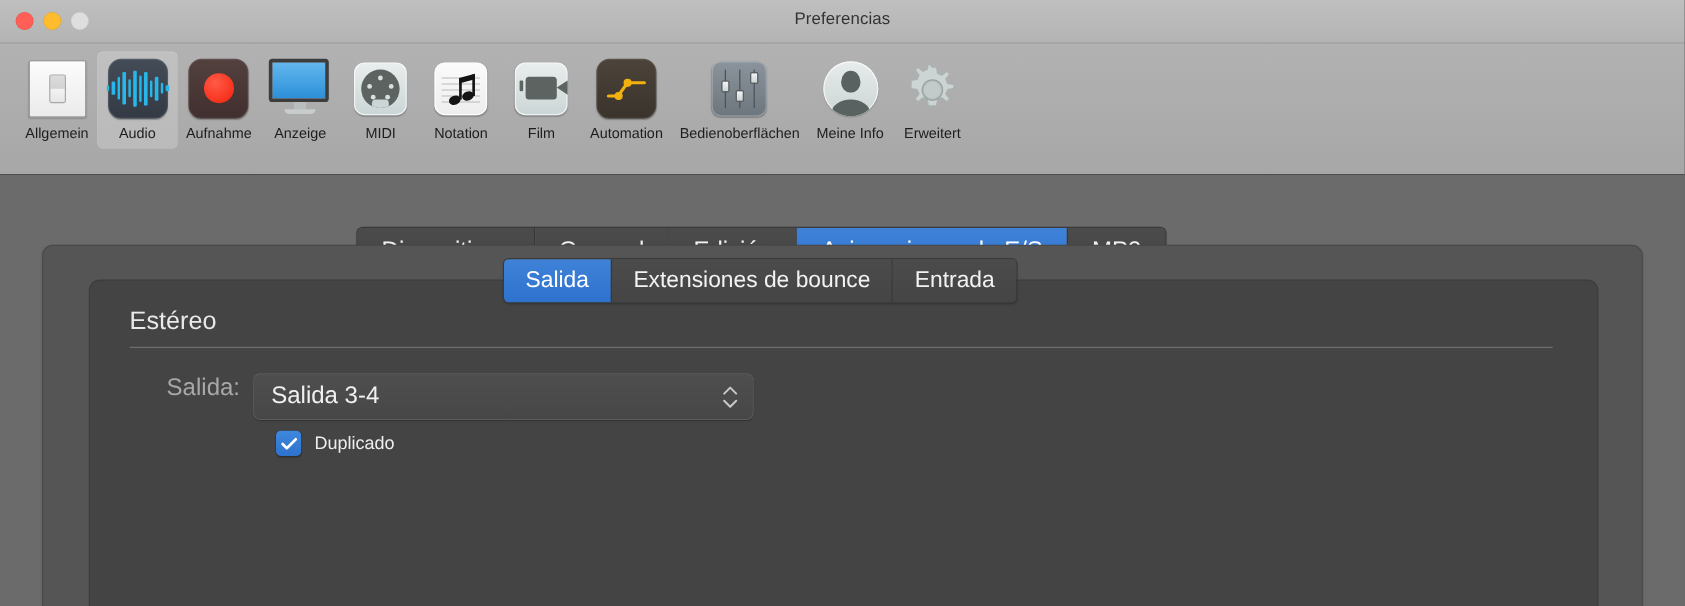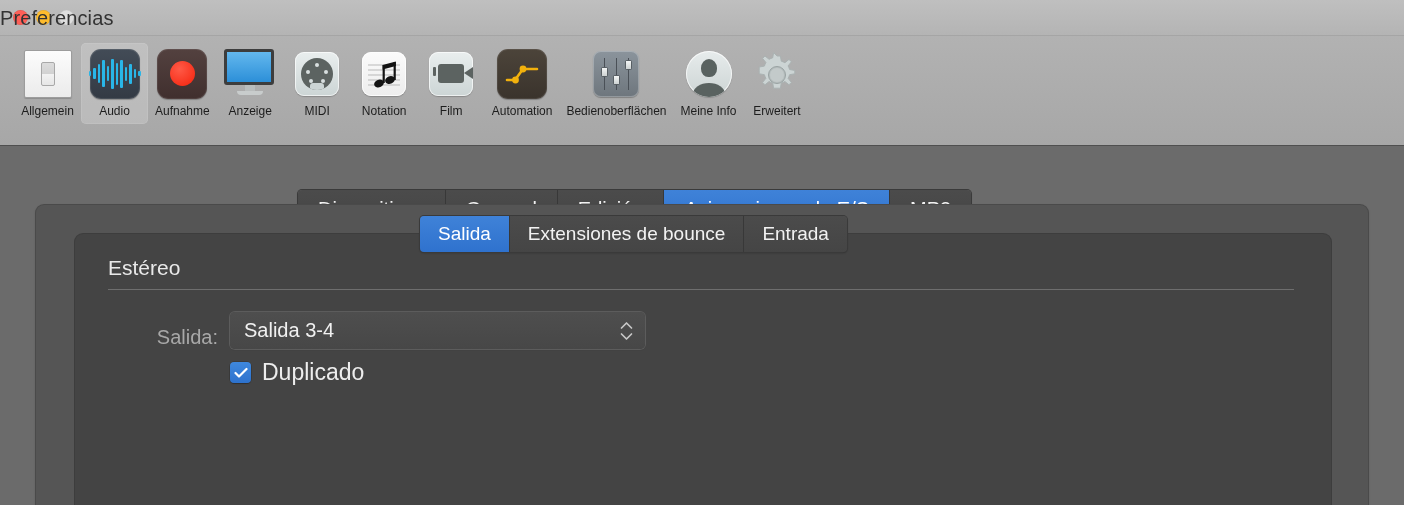--- a/index.html
+++ b/index.html
@@ -42,22 +42,22 @@
     border-radius: 50%;
     display: block;
   }
   .light-close   { background: #ff5f57; box-shadow: inset 0 0 0 0.5px rgba(0,0,0,.12); }
   .light-min     { background: #febc2e; box-shadow: inset 0 0 0 0.5px rgba(0,0,0,.12); }
   .light-zoom    { background: #dedede; box-shadow: inset 0 0 0 0.5px rgba(0,0,0,.08); }
 
   .window-title {
     position: absolute;
     left: 0; right: 0; top: 7px;
-    text-align: left;
-    font-size: 20px;
+    text-align: center;
+    font-size: 14px;
     color: #333333;
     letter-spacing: .1px;
   }
 
   
   .toolbar {
     position: relative;
     height: 110px;
     background: linear-gradient(to bottom, #b2b2b2 0%, #a7a7a7 100%);
     border-bottom: 1px solid #4f4f4f;
@@ -326,22 +326,22 @@
   }
   .group-rule {
     position: absolute;
     left: 33px; top: 55px;
     width: 1186px; height: 1px;
     background: #6e6e6e;
   }
 
   .field-row {
     position: absolute;
-    left: 33px; top: 78px;
-    display: flex; align-items: flex-end;
+    left: 15px; top: 78px;
+    display: flex; align-items: flex-start;
   }
   .field-label {
     width: 122px;
     text-align: right;
     font-size: 20px;
     color: #a8a8a8;
     padding-right: 12px;
   }
   .popup {
     position: relative;
@@ -366,21 +366,21 @@
     display: flex; align-items: center; gap: 11px;
   }
   .checkbox {
     width: 21px; height: 21px;
     border-radius: 4px;
     background: linear-gradient(to bottom, #3f88dd 0%, #2d72cd 100%);
     box-shadow: 0 0 0 .5px rgba(0,0,0,.25), 0 1px 1px rgba(0,0,0,.2);
     display: flex; align-items: center; justify-content: center;
     cursor: default;
   }
-  .check-label { font-size: 23px; color: #ededed; }
+  .check-label { font-size: 15px; color: #ededed; }
 </style>
 </head>
 <body>
 
 <div class="window">
 
   <div class="titlebar">
     <div class="traffic-lights">
       <span class="light light-close"></span>
       <span class="light light-min"></span>

